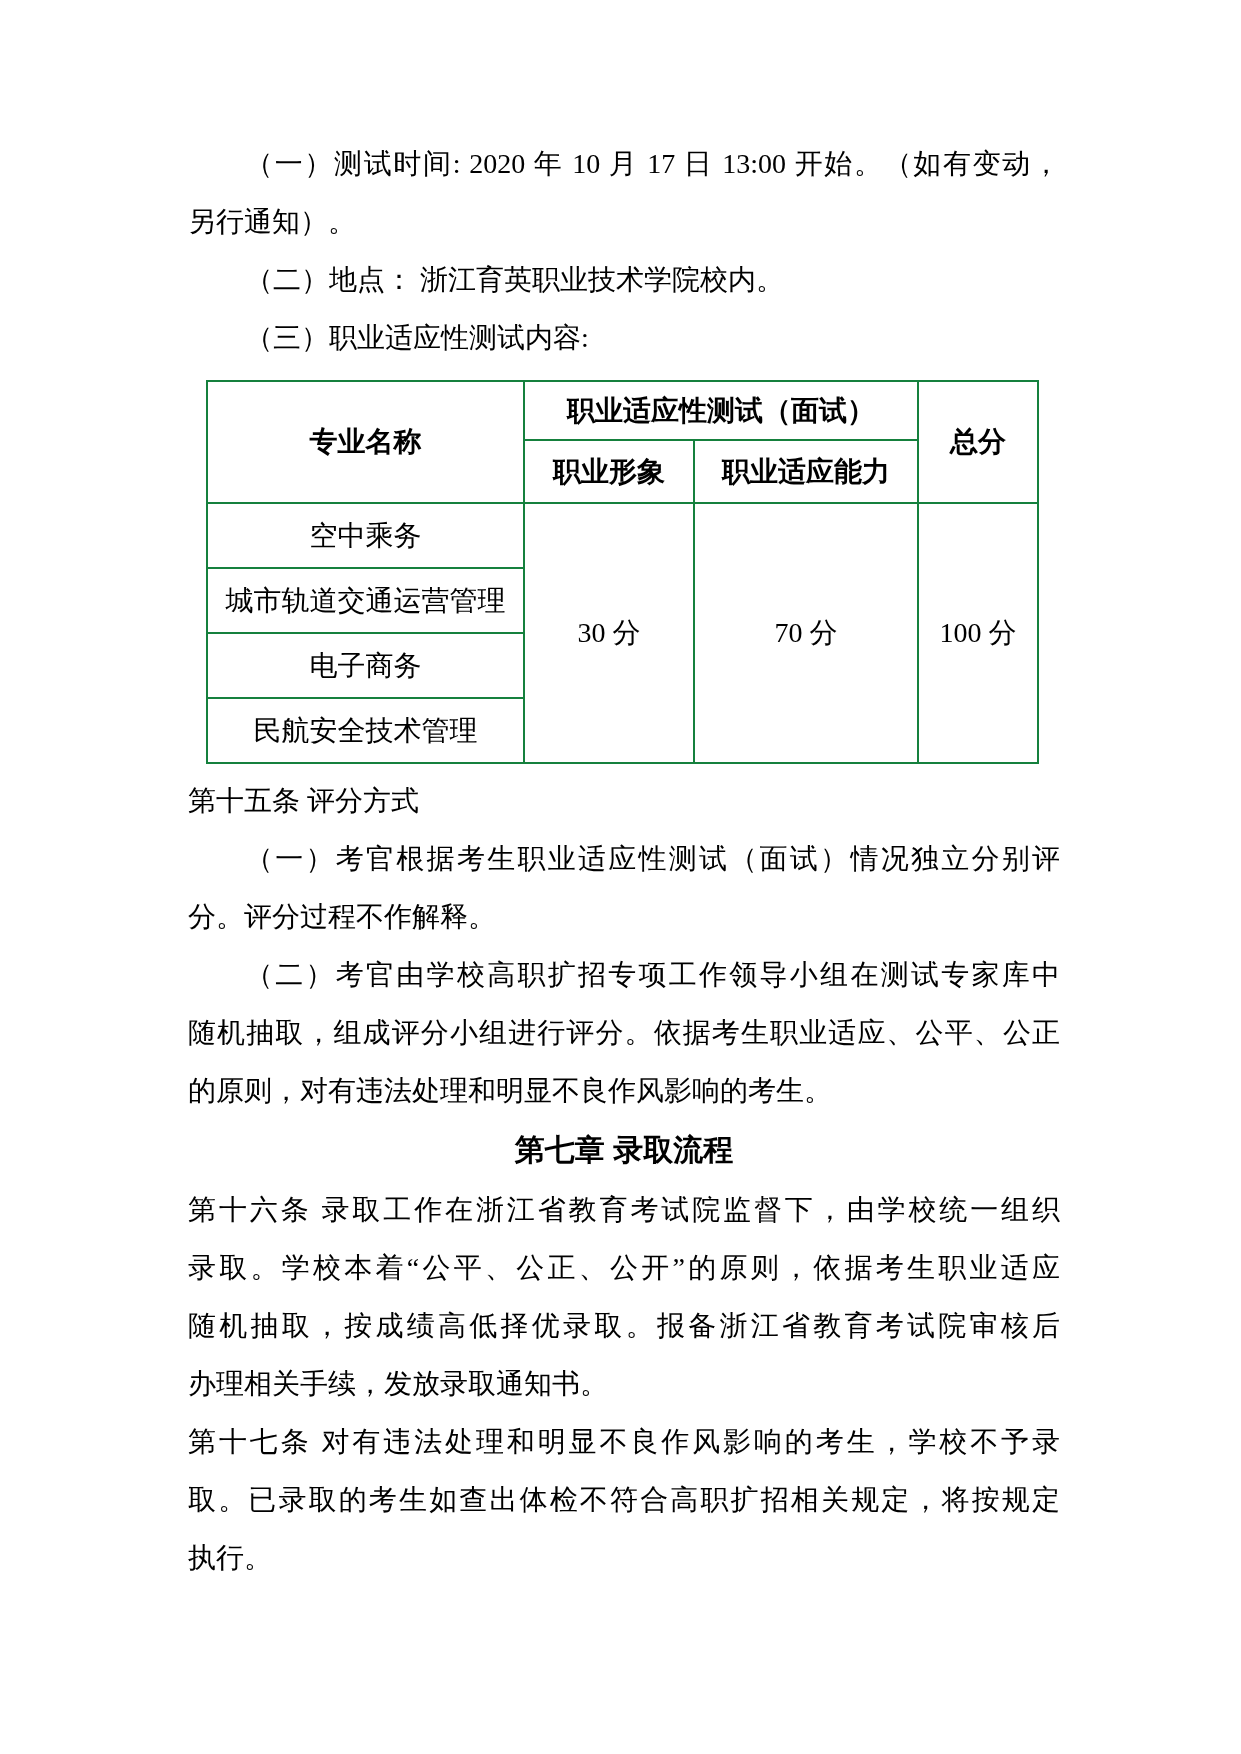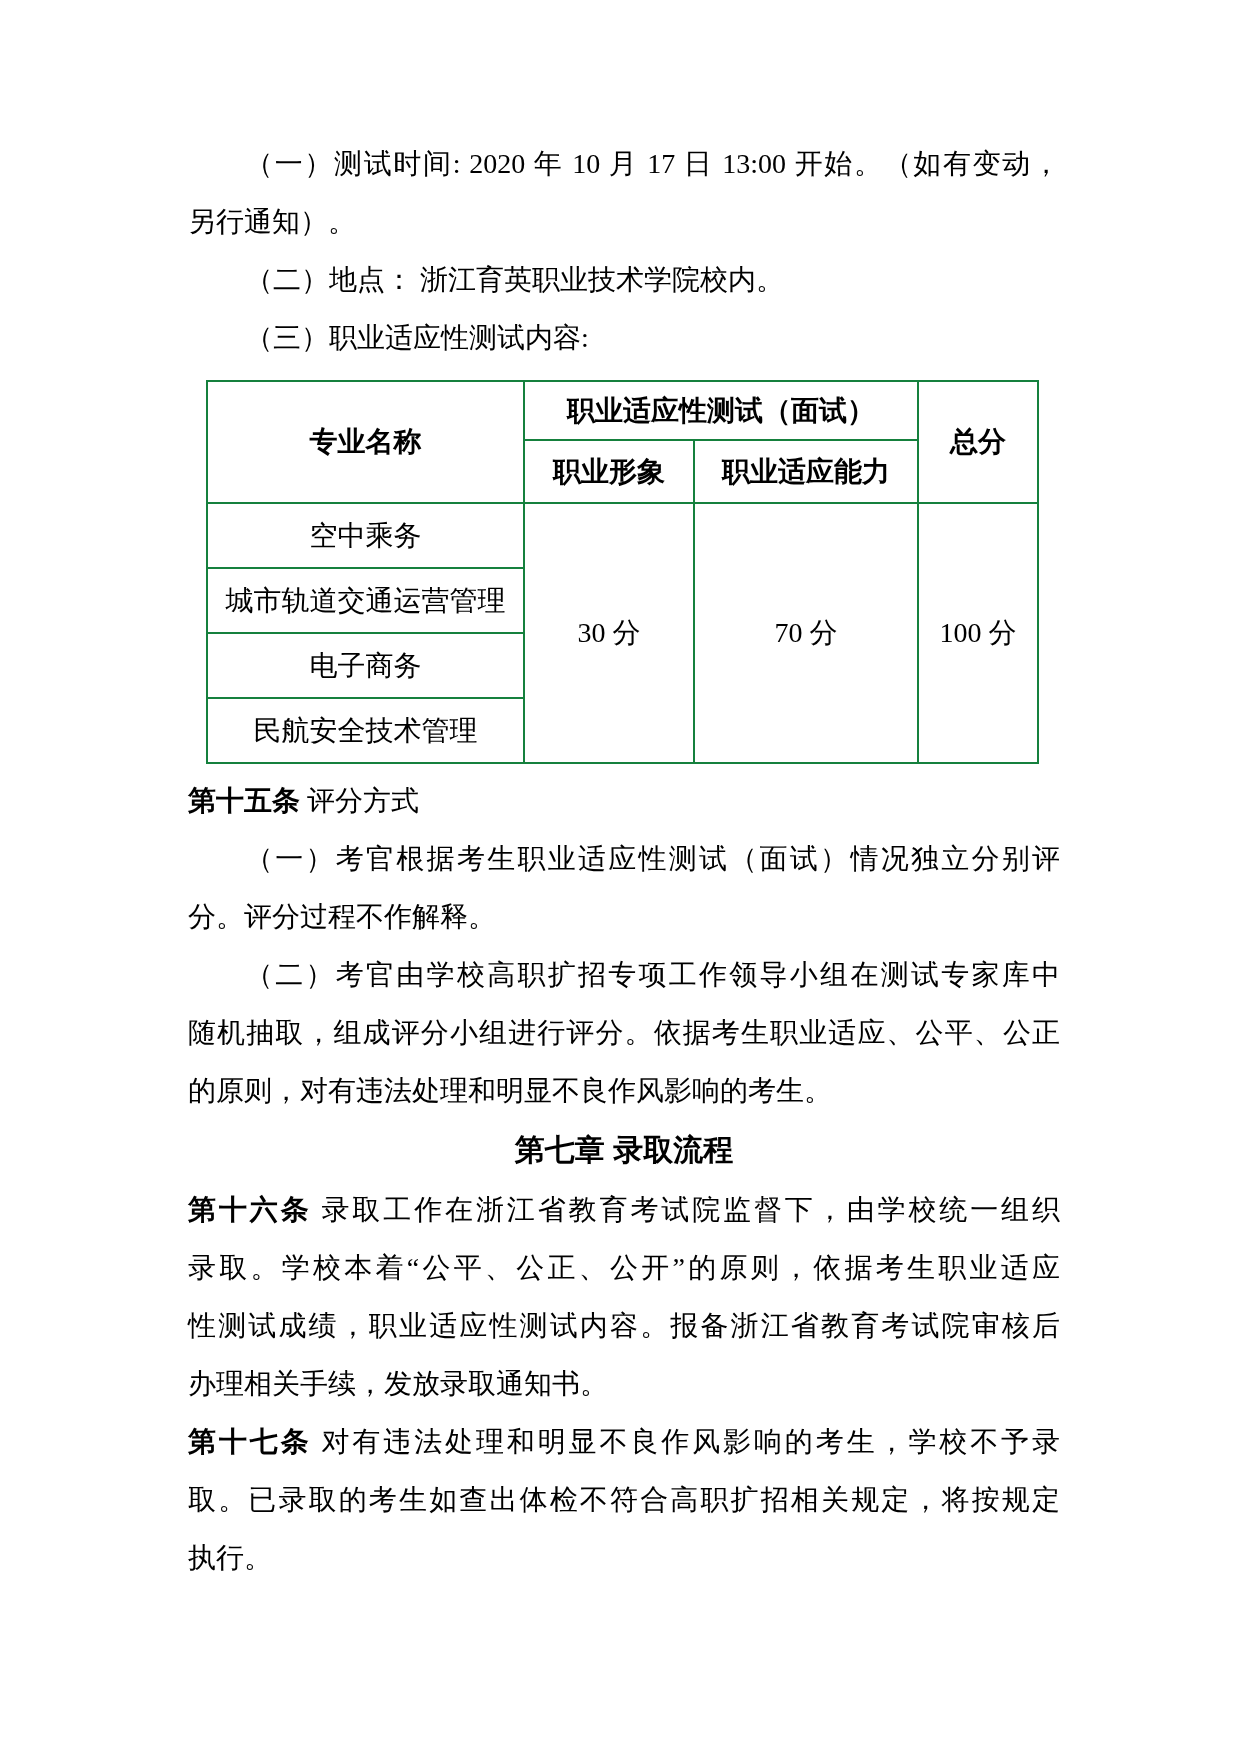--- a/index.html
+++ b/index.html
@@ -22,21 +22,21 @@
     margin: 1px;
     white-space: nowrap;
   }
   .fill {
     white-space: normal;
     text-align: justify;
     text-align-last: justify;
   }
   .indent { text-indent: 57px; }
   .lead {
-    font-weight: bold;
+    font-weight: normal;
     font-family: "Liberation Sans", "DejaVu Sans", sans-serif;
   }
   .chapter {
     font-size: 30px;
     line-height: 60px;
     text-align: center;
     font-weight: bold;
     font-family: "Liberation Sans", "DejaVu Sans", sans-serif;
     margin: 0;
   }
@@ -112,21 +112,21 @@
     <p class="line indent fill">（一）考官根据考生职业适应性测试（面试）情况独立分别评</p>
     <p class="line">分。评分过程不作解释。</p>
     <p class="line indent fill">（二）考官由学校高职扩招专项工作领导小组在测试专家库中</p>
     <p class="line fill">随机抽取，组成评分小组进行评分。依据考生职业适应、公平、公正</p>
     <p class="line">的原则，对有违法处理和明显不良作风影响的考生。</p>
 
     <p class="chapter">第七章 录取流程</p>
 
     <p class="line fill"><span class="lead">第十六条</span><span> 录取工作在浙江省教育考试院监督下，由学校统一组织</span></p>
     <p class="line fill">录取。学校本着“公平、公正、公开”的原则，依据考生职业适应</p>
-    <p class="line fill">性测试成绩，职业适应性测试内容。报备浙江省教育考试院审核后</p>
+    <p class="line fill">随机抽取，按成绩高低择优录取。报备浙江省教育考试院审核后</p>
     <p class="line">办理相关手续，发放录取通知书。</p>
 
     <p class="line fill"><span class="lead">第十七条</span><span> 对有违法处理和明显不良作风影响的考生，学校不予录</span></p>
     <p class="line fill">取。已录取的考生如查出体检不符合高职扩招相关规定，将按规定</p>
     <p class="line">执行。</p>
 
   </div>
 </div>
 
 </body></html>

